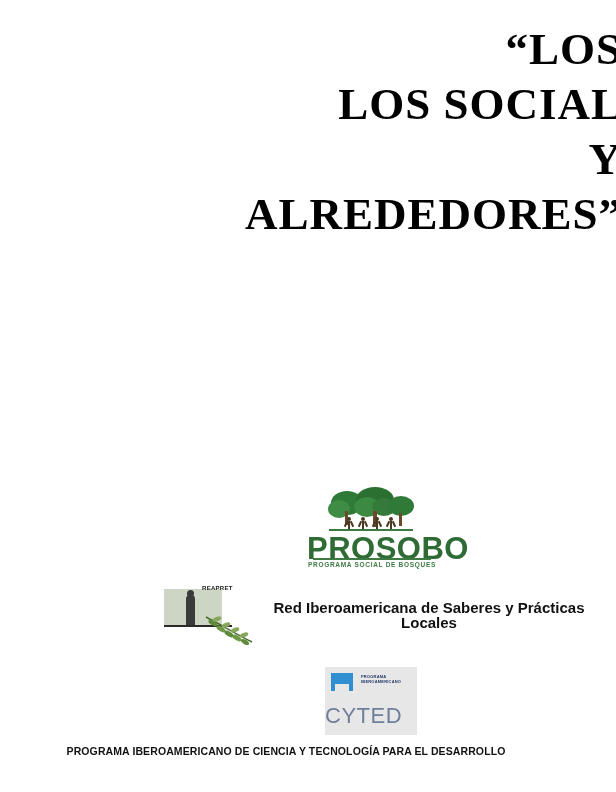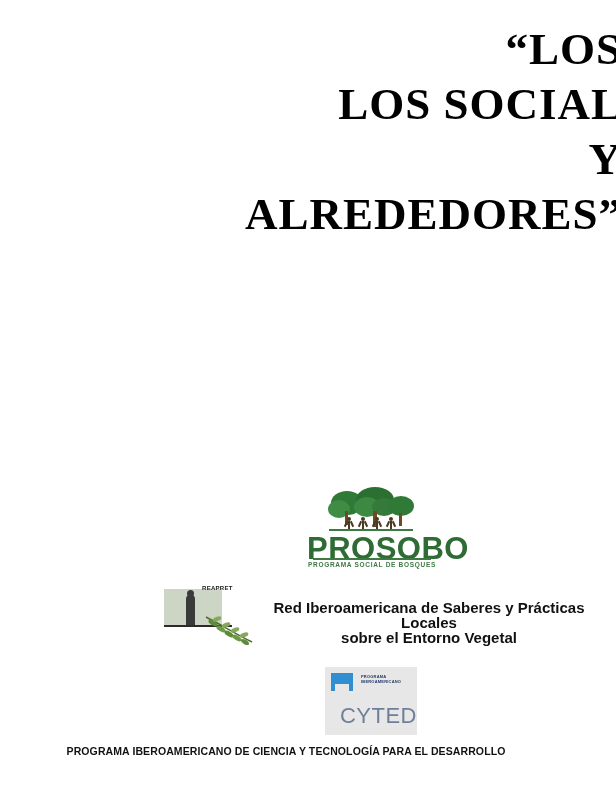--- a/index.html
+++ b/index.html
@@ -189,21 +189,21 @@
     font-weight: bold;
     color: #243a6b;
     line-height: 5px;
     letter-spacing: 0.2px;
   }
   .cyted-name {
     position: absolute;
     left: 0;
     top: 36px;
     width: 92px;
-    text-align: right;
+    text-align: left;
     font-size: 22px;
     color: #6f7f9b;
     letter-spacing: 0.5px;
   }
   .cyted-footer {
     position: absolute;
     left: 0;
     top: 745px;
     width: 508px;
     text-align: center;
@@ -283,21 +283,20 @@
       <ellipse cx="41" cy="29" rx="4.5" ry="2.2" fill="#5f8a3a" transform="rotate(30 41 29)"></ellipse>
       <ellipse cx="13" cy="6" rx="4.5" ry="2.2" fill="#87a85c" transform="rotate(-20 13 6)"></ellipse>
       <ellipse cx="22" cy="12" rx="4.5" ry="2.2" fill="#87a85c" transform="rotate(-20 22 12)"></ellipse>
       <ellipse cx="31" cy="17" rx="4.5" ry="2.2" fill="#87a85c" transform="rotate(-20 31 17)"></ellipse>
       <ellipse cx="40" cy="22" rx="4.5" ry="2.2" fill="#87a85c" transform="rotate(-20 40 22)"></ellipse>
     </svg>
   </div>
 
   <div class="red-text">
     <div>Red Iberoamericana de Saberes y Prácticas Locales</div>
-    <div>sobre el Entorno Vegetal</div>
   </div>
 
   <div class="cyted">
     <div class="cyted-mark"></div>
     <div class="cyted-smalltext">PROGRAMA IBEROAMERICANO</div>
     <div class="cyted-name">CYTED</div>
   </div>
 
   <div class="cyted-footer">PROGRAMA IBEROAMERICANO DE CIENCIA Y TECNOLOGÍA PARA EL DESARROLLO</div>
 

